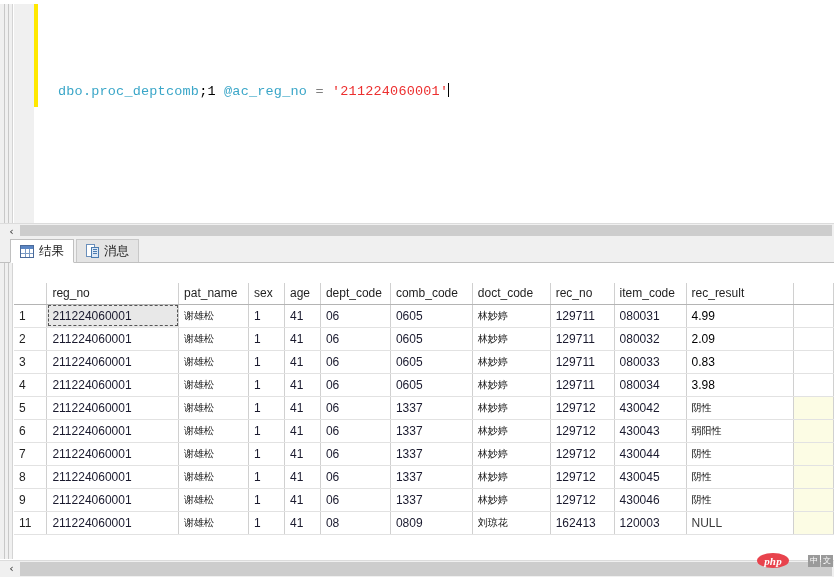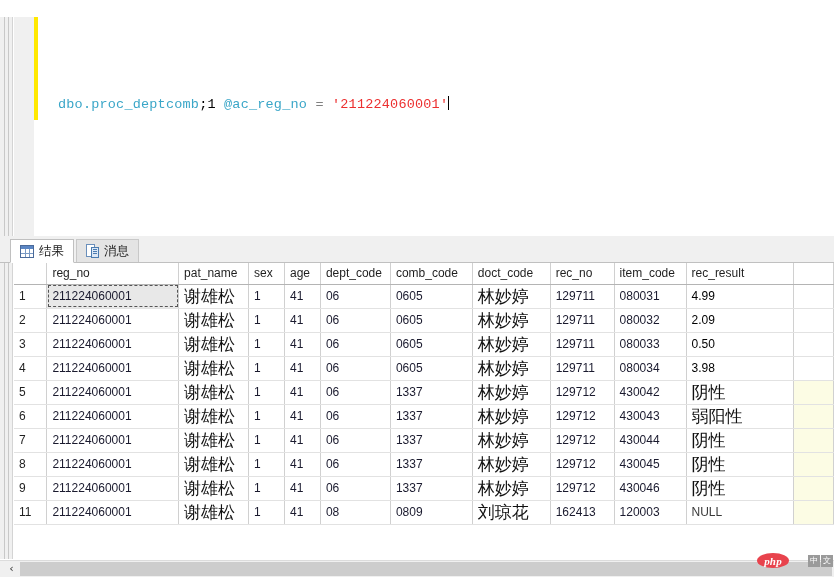--- a/index.html
+++ b/index.html
@@ -18,21 +18,21 @@
   #app {
     position: relative;
     width: 834px;
     height: 577px;
     background: #ffffff;
   }
 
   
   .editor-pane {
     position: absolute;
-    left: 0; top: 17px;
+    left: 0; top: 4px;
     width: 834px;
     height: 232px;
     background: #ffffff;
     box-sizing: border-box;
   }
   .editor-left-rail {
     position: absolute;
     left: 0; top: 0;
     width: 13px; height: 219px;
     background: #f0f0f0;
@@ -245,21 +245,21 @@
   }
   .grid-left-rail::after {
     content: "";
     position: absolute; left: 8px; top: 0; width: 1px; height: 296px;
     background: #c8c8c8;
   }
 
   table.rs {
     position: absolute;
     left: 14px;
-    top: 0;
+    top: 20px;
     border-collapse: collapse;
     table-layout: fixed;
     font-size: 12px;
     background: #ffffff;
   }
   table.rs th, table.rs td {
     border-right: 1px solid #d0d0d0;
     border-bottom: 1px solid #e2e2e2;
     padding: 0 5px;
     height: 23px;
@@ -284,21 +284,21 @@
   td.rownum {
     text-align: right;
     padding-right: 8px;
     color: #1f1f1f;
     background: #ffffff;
     border-right: 1px solid #d0d0d0;
     font-size: 12px;
   }
   td.cjk {
     font-family: "DejaVu Sans", sans-serif;
-    font-size: 17px;
+    font-size: 10px;
     color: #111111;
   }
   td.num {
     color: #1a1a2e;
   }
   td.sel {
     background: #e8e8e8;
     outline: 1px dashed #555555;
     outline-offset: -2px;
   }
@@ -465,21 +465,21 @@
             <td class="rownum">3</td>
             <td class="num">211224060001</td>
             <td class="cjk">谢雄松</td>
             <td class="num">1</td>
             <td class="num">41</td>
             <td class="num">06</td>
             <td class="num">0605</td>
             <td class="cjk">林妙婷</td>
             <td class="num">129711</td>
             <td class="num">080033</td>
-            <td>0.50</td>
+            <td>0.83</td>
             <td></td>
           </tr>
           <tr>
             <td class="rownum">4</td>
             <td class="num">211224060001</td>
             <td class="cjk">谢雄松</td>
             <td class="num">1</td>
             <td class="num">41</td>
             <td class="num">06</td>
             <td class="num">0605</td>

